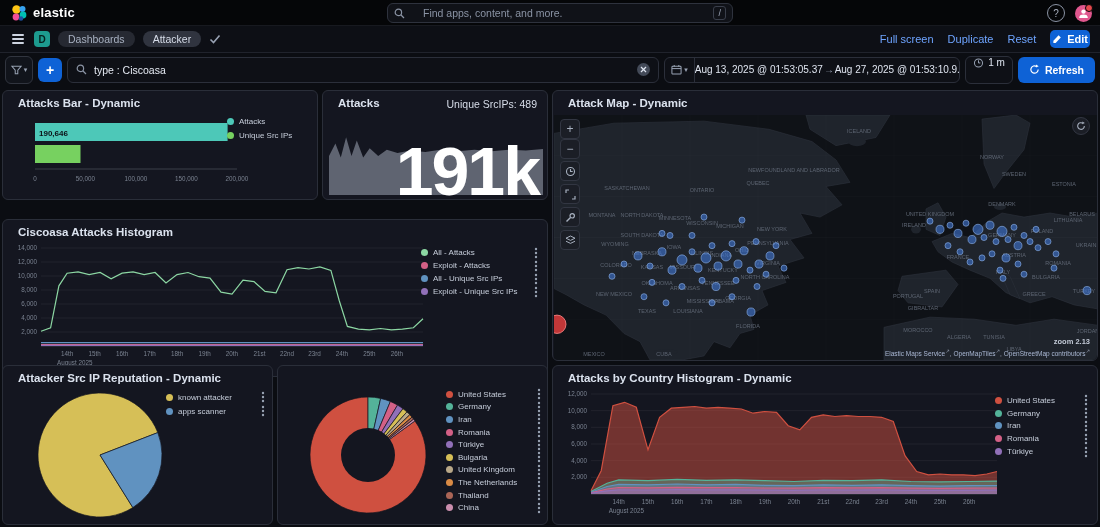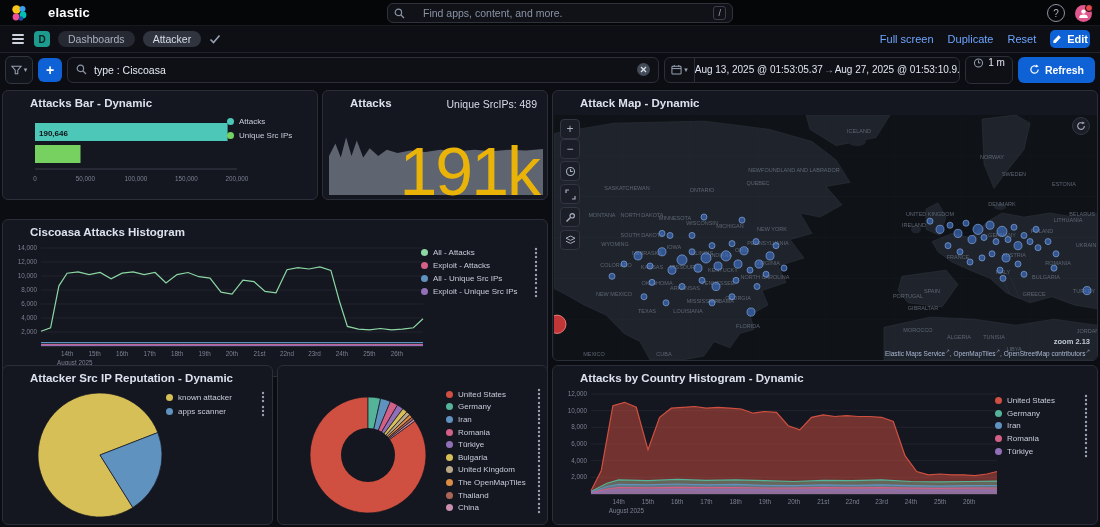--- a/index.html
+++ b/index.html
@@ -1,21 +1,21 @@
 <!DOCTYPE html>
 <html><head>
 <meta charset="utf-8">
 <style>
   html,body{margin:0;padding:0;background:#000;}
   .screen{position:relative;width:1100px;height:527px;background:#0b0d12;overflow:hidden;
           font-family:"Liberation Sans",sans-serif;color:#dfe5f0;}
   
   .topbar{position:absolute;left:0;top:0;width:1100px;height:26px;background:#050608;
           display:flex;align-items:center;padding:0 10px;box-sizing:border-box;border-bottom:1px solid #17191f;}
-  .brand{display:flex;align-items:center;gap:20px;}
+  .brand{display:flex;align-items:center;gap:5px;}
   .brand-text{color:#fff;font-size:13px;font-weight:700;letter-spacing:.2px;}
   .gsearch{position:absolute;left:387px;top:3px;width:346px;height:20px;background:#101218;
            border:1px solid #2e323d;border-radius:6px;display:flex;align-items:center;gap:18px;padding:0 6px;box-sizing:border-box;}
   .gsearch .ph{color:#8a93a4;font-size:10.5px;flex:1;white-space:nowrap;overflow:hidden;}
   .kbd{border:1px solid #3a3f4b;border-radius:3px;color:#9aa3b4;font-size:9px;padding:0 4px;line-height:12px;}
   .top-right{position:absolute;right:8px;top:4px;display:flex;align-items:center;gap:10px;}
   .help-btn{width:16px;height:16px;border:1px solid #8a93a4;border-radius:50%;color:#aab2c2;
             font-size:10px;display:flex;align-items:center;justify-content:center;}
   .avatar{position:relative;width:17px;height:17px;border-radius:50%;background:#e0578e;display:flex;align-items:center;justify-content:center;}
   .avatar .dot{position:absolute;right:-1px;top:-1px;width:6px;height:6px;border-radius:50%;background:#e5484d;border:1px solid #050608;}
@@ -51,21 +51,21 @@
   .dend{width:130px;}
   .darrow{color:#98a2b3;font-size:10px;width:12px;text-align:center;}
   .interval{height:26px;border:1px solid #2b2f3a;border-radius:6px;background:#0e1016;display:flex;align-items:flex-start;
             gap:4px;padding:0 7px;color:#dfe5f0;font-size:10px;flex:none;}
   .refresh-btn{height:26px;background:#0e62d6;border-radius:6px;color:#fff;display:flex;align-items:center;gap:5px;
                padding:0 11px;font-size:10.5px;font-weight:600;flex:none;}
   .caret{font-size:7px;color:#98a2b3;}
   
   .dash{position:absolute;left:0;top:86px;width:1100px;height:441px;}
   .panel{position:absolute;background:#141620;border:1px solid #2a2e39;border-radius:6px;box-sizing:border-box;overflow:hidden;}
-  .panel h3{margin:0;padding:6px 27px 0;font-size:11.5px;font-weight:700;color:#dbe2ee;white-space:nowrap;}
+  .panel h3{margin:0;padding:6px 15px 0;font-size:11.5px;font-weight:700;color:#dbe2ee;white-space:nowrap;}
   .p1{left:2px;top:4px;width:316px;height:110px;}
   .p2{left:322px;top:4px;width:226px;height:110px;}
   .p3{left:552px;top:4px;width:546px;height:271px;}
   .p4{left:2px;top:133px;width:546px;height:158px;}
   .p5{left:2px;top:279px;width:271px;height:160px;}
   .p6{left:277px;top:279px;width:271px;height:160px;}
   .p7{left:552px;top:279px;width:546px;height:160px;}
   .legend{position:absolute;display:flex;flex-direction:column;}
   .lg-row{display:flex;align-items:center;gap:5px;}
   .dot{width:7px;height:7px;border-radius:50%;flex:none;}
@@ -75,21 +75,21 @@
   #lg-ciscoasa{right:8px;top:26px;width:118px;}
   #lg-ciscoasa .lg-row{height:13px;}
   #lg-reputation{right:6px;top:24px;width:100px;}
   #lg-reputation .lg-row{height:14px;}
   #lg-country-pie{right:5px;top:22px;width:96px;}
   #lg-country-pie .lg-row{height:12.6px;}
   #lg-country-hist{right:8px;top:28px;width:94px;}
   #lg-country-hist .lg-row{height:12.8px;}
   
   .metric-secondary{position:absolute;top:7px;right:10px;font-size:10.5px;color:#d6dce8;}
-  .metric-value{position:absolute;right:8px;bottom:-6px;font-size:68px;font-weight:400;color:#eab308;
+  .metric-value{position:absolute;right:8px;bottom:-6px;font-size:68px;font-weight:700;color:#ffffff;
                 line-height:1;letter-spacing:-2px;}
   
   .map-btn{position:absolute;left:7px;width:20px;height:20px;background:#1b1e26;border:1px solid #323642;border-radius:4px;
            color:#a7b0bf;display:flex;align-items:center;justify-content:center;font-size:12px;box-sizing:border-box;}
   .map-circle-btn{position:absolute;right:7px;top:26px;width:18px;height:18px;border-radius:50%;background:#1b1e26;
                   border:1px solid #323642;display:flex;align-items:center;justify-content:center;box-sizing:border-box;}
   .zoom-label{position:absolute;right:7px;bottom:14px;font-size:7.5px;color:#c2c9d6;font-weight:700;}
   .map-attr{position:absolute;right:7px;bottom:3px;font-size:6.5px;color:#9aa3b4;white-space:nowrap;}
   .map-attr .lnk{color:#aab8d4;}
   .ext{font-size:5.5px;vertical-align:super;color:#8a93a4;}
@@ -646,21 +646,21 @@
             <span class="kebab">
               <svg width="4" height="12" viewBox="0 0 4 12">
                 <circle cx="2" cy="2" r="1.2" fill="#98a2b3"></circle>
                 <circle cx="2" cy="6" r="1.2" fill="#98a2b3"></circle>
                 <circle cx="2" cy="10" r="1.2" fill="#98a2b3"></circle>
               </svg>
             </span>
           </div>
           <div class="lg-row">
             <span class="dot" style="background: rgb(218, 139, 69);"></span>
-            <span class="lg-label">The OpenMapTiles</span>
+            <span class="lg-label">The Netherlands</span>
             <span class="kebab">
               <svg width="4" height="12" viewBox="0 0 4 12">
                 <circle cx="2" cy="2" r="1.2" fill="#98a2b3"></circle>
                 <circle cx="2" cy="6" r="1.2" fill="#98a2b3"></circle>
                 <circle cx="2" cy="10" r="1.2" fill="#98a2b3"></circle>
               </svg>
             </span>
           </div>
           <div class="lg-row">
             <span class="dot" style="background: rgb(170, 101, 86);"></span>

